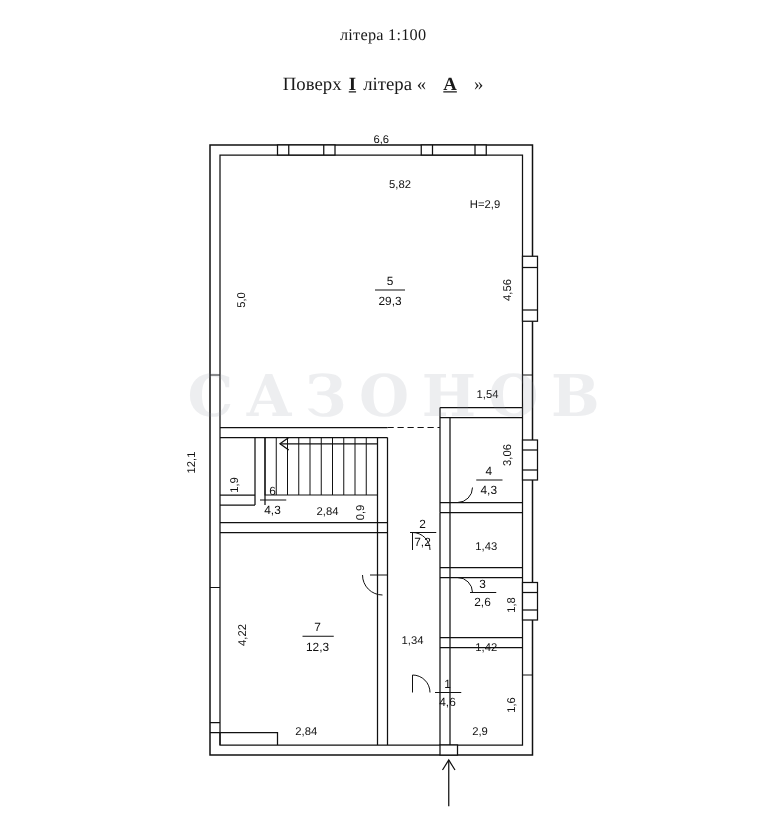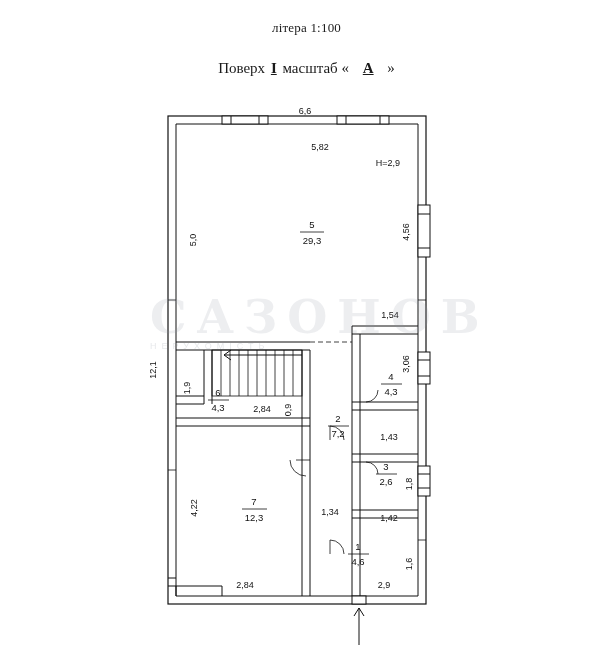--- a/index.html
+++ b/index.html
@@ -93,28 +93,27 @@
 </head>
 <body>
 
 <div id="sheet">
 
   <div class="scale-label">літера 1:100</div>
 
   <div class="title-line">
     <span>Поверх</span>
     <span class="floor-num">I</span>
-    <span>масштаб «</span>
+    <span>літера «</span>
     <span class="letter">А</span>
     <span>»</span>
   </div>
 
   <div class="watermark">
     <div class="wm-main">САЗОНОВ</div>
-    <div class="wm-sub">НЕРУХОМІСТЬ</div>
   </div>
 
   <svg class="plan" viewBox="0 0 613 670">
     <g fill="none" stroke="#111" stroke-width="1">
 
       <rect x="168" y="116" width="258" height="488" stroke="#111" stroke-width="1.2" fill="none"></rect>
 
       <path d="M176,124 L418,124 L418,596 L176,596 Z" stroke="#111" stroke-width="1" fill="none"></path>
 
       <path d="M168,578 L176,578 M168,586 L222,586 L222,596" stroke="#111" stroke-width="1"></path>

